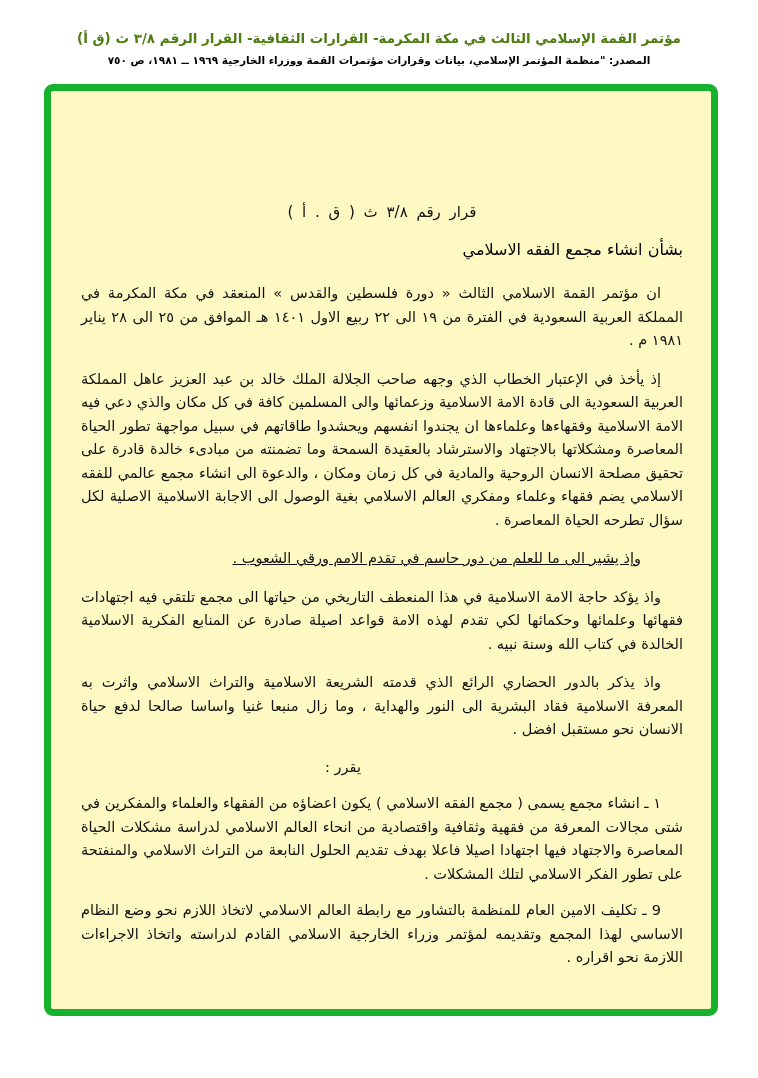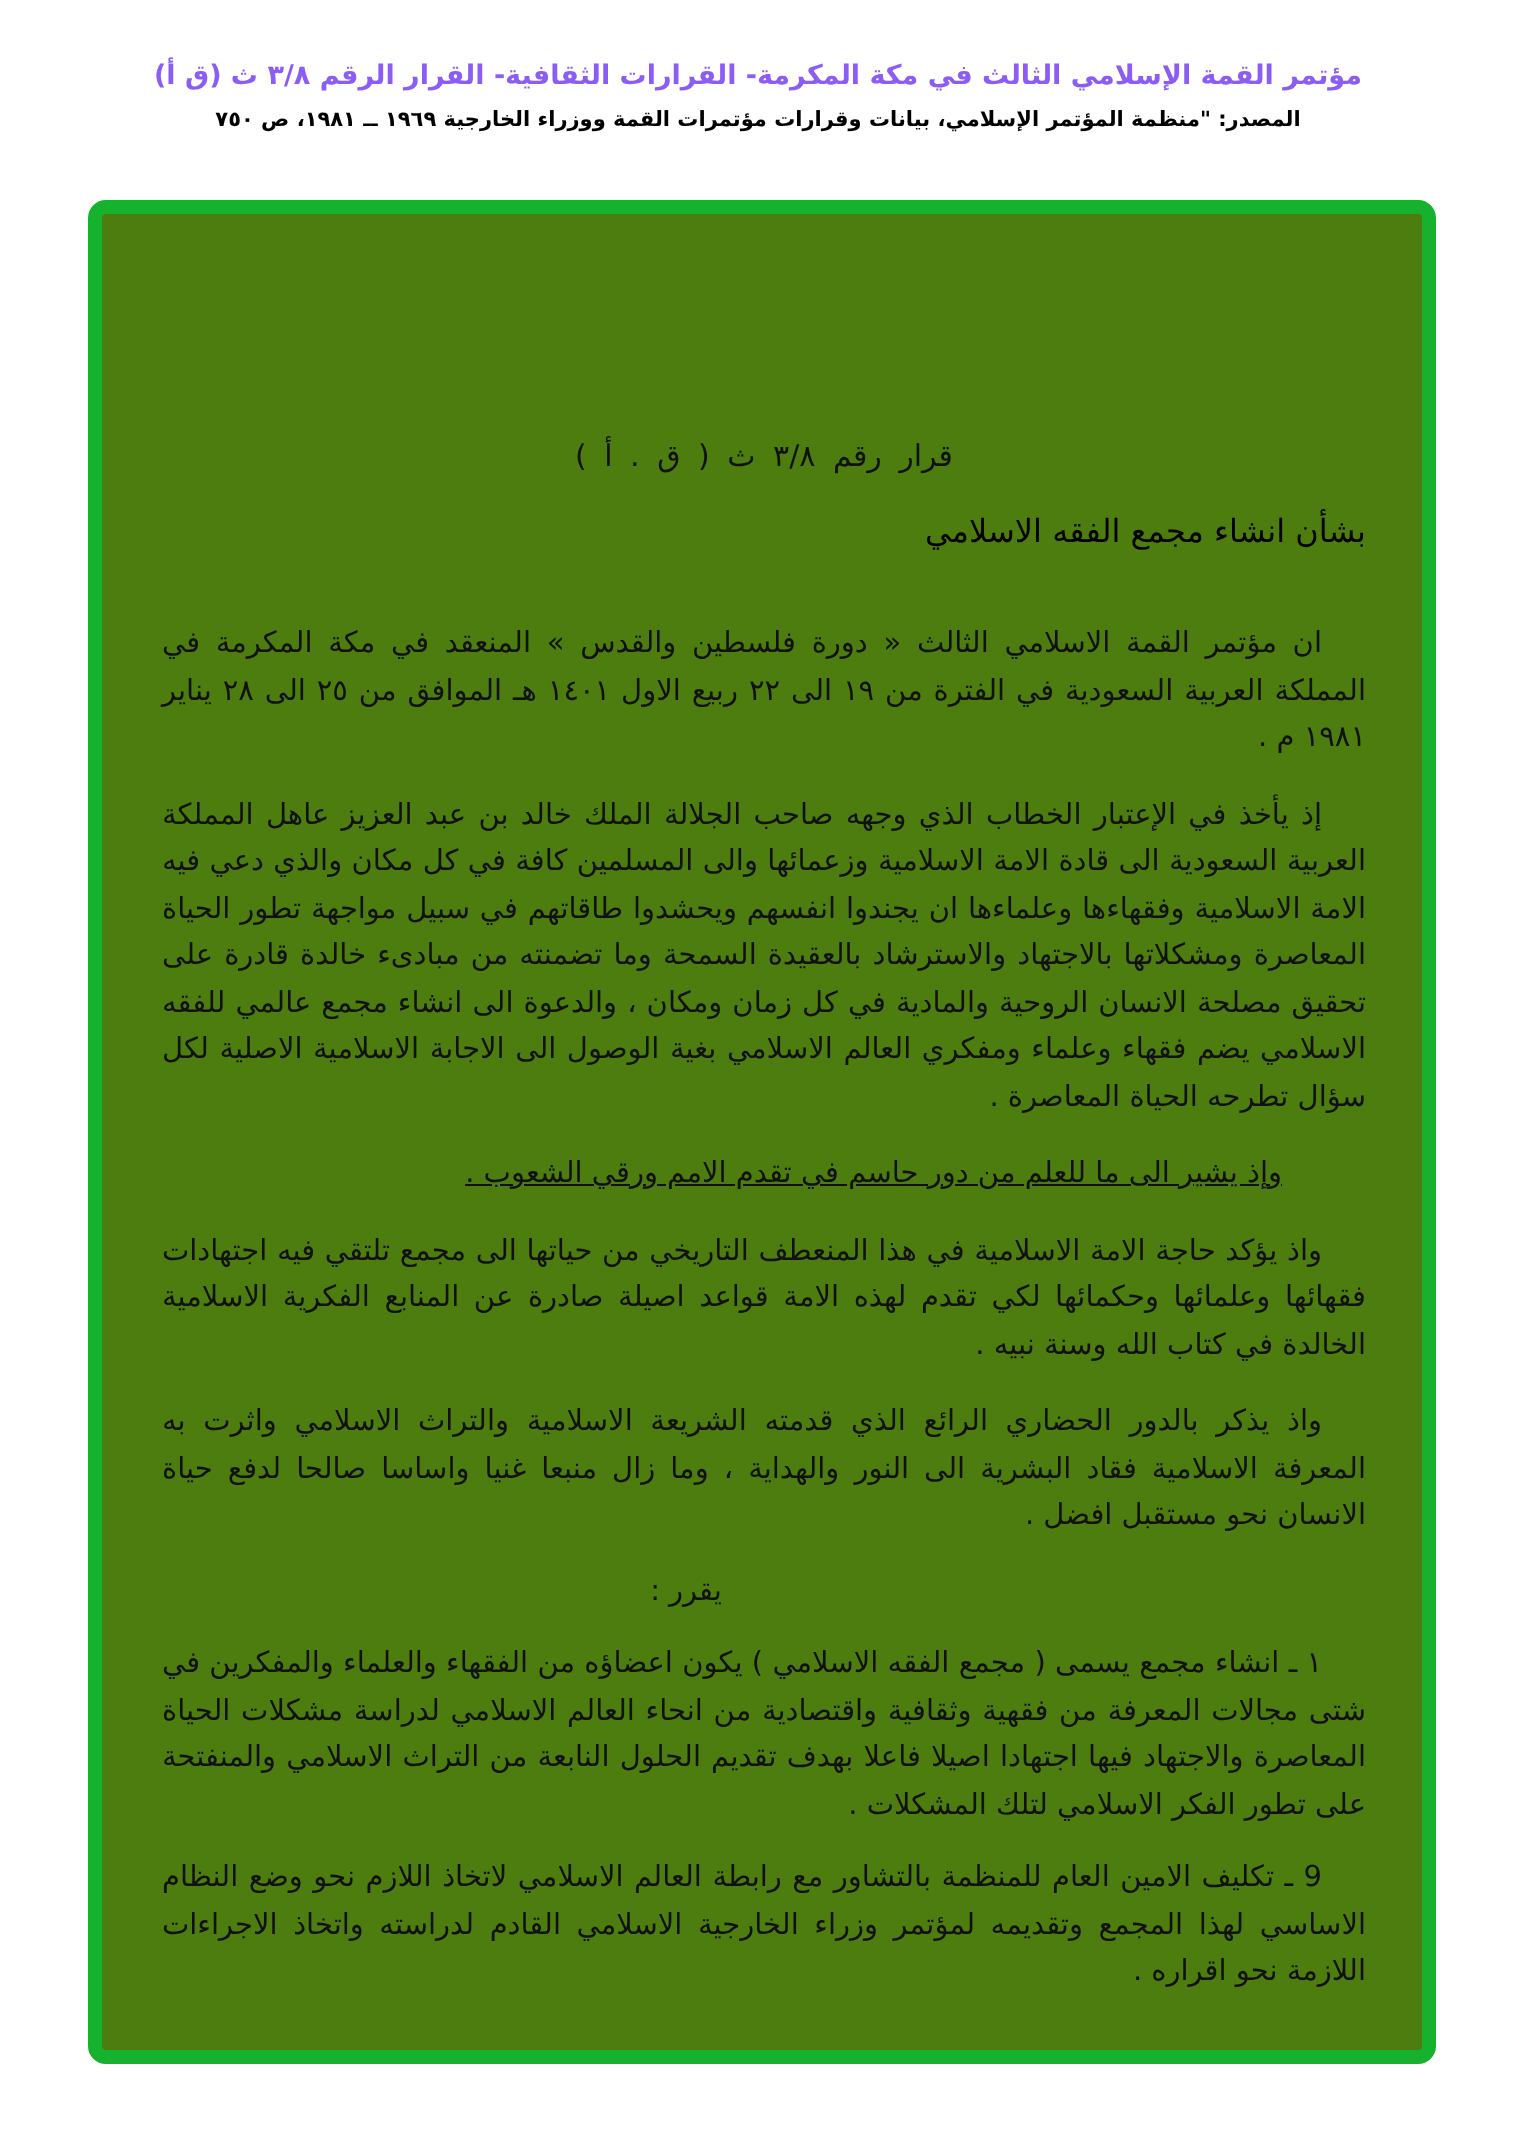--- a/index.html
+++ b/index.html
@@ -25,38 +25,38 @@
     left: 0;
     width: 100%;
     direction: rtl;
     text-align: center;
   }
   .header-line1 {
     font-size: 13.5px;
     font-weight: 700;
     letter-spacing: 0px;
     line-height: 1.6;
-    color: #8b5cf6;
+    color: #4d7c0f;
   }
   .header-line2 {
     font-size: 10.5px;
     font-weight: 700;
     margin-top: 4px;
     color: #000000;
   }
   
   .doc-frame {
     position: absolute;
     left: 44px;
-    top: 100px;
+    top: 84px;
     width: 660px;
     height: 918px;
     border: 7px solid #16b12d;
     border-radius: 9px;
-    background: #4d7c0f;
+    background: #fef9c3;
   }
   .doc-content {
     position: relative;
     direction: rtl;
     padding: 110px 28px 0 30px;
     font-size: 14.5px;
     line-height: 23.5px;
     color: #111111;
   }
   .decree-number {
@@ -72,21 +72,21 @@
     margin-top: 13px;
     color: #000000;
   }
   .para {
     text-align: justify;
     text-indent: 22px;
     margin: 0;
     margin-top: 15px;
   }
   .para.first {
-    margin-top: 34px;
+    margin-top: 21px;
   }
   .para.single-line {
     text-indent: 42px;
     text-align: right;
     text-decoration: underline;
   }
   .resolution-label {
     margin-top: 14px;
     padding-right: 78px;
     text-align: center;

